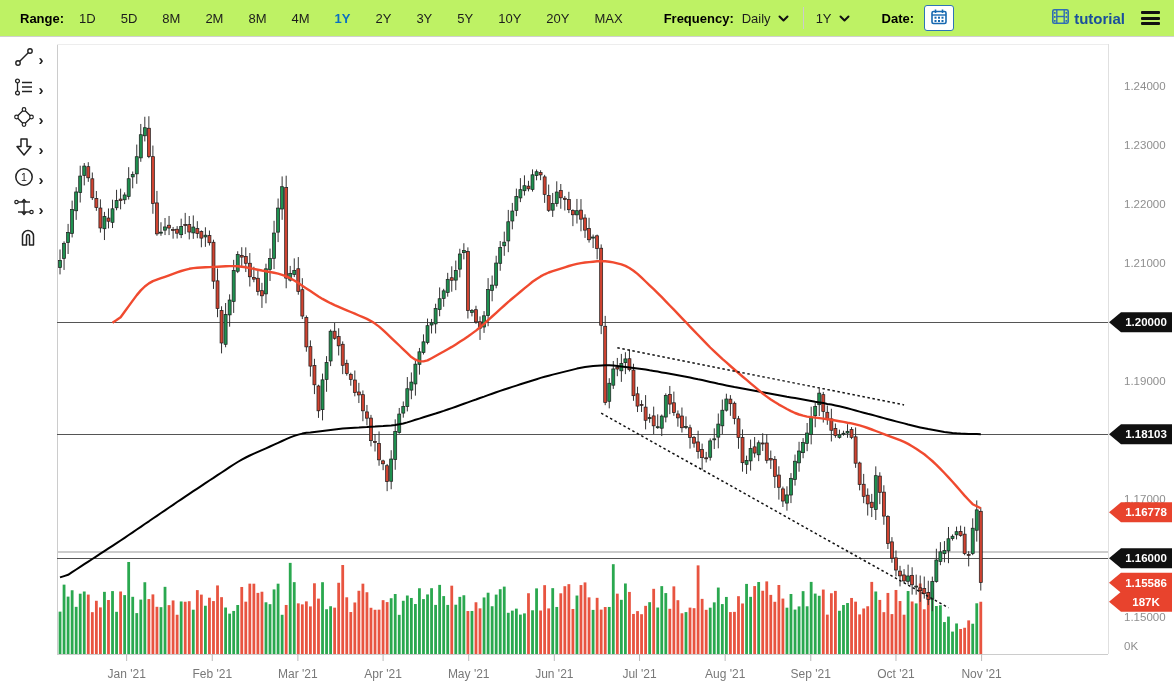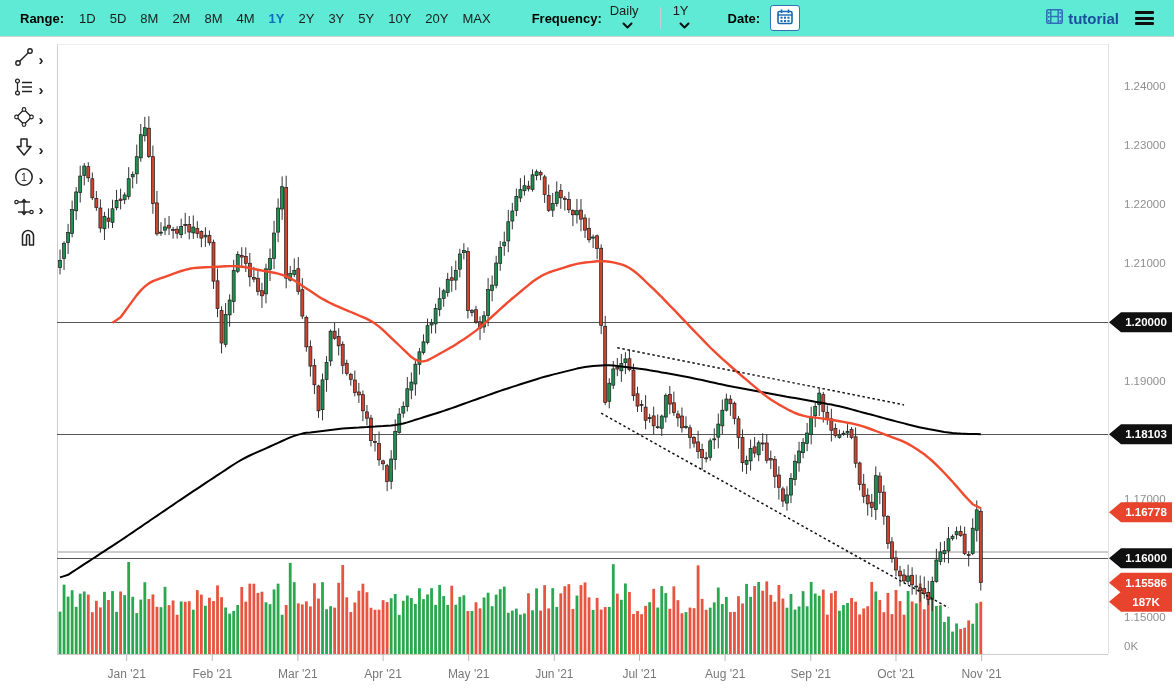--- a/index.html
+++ b/index.html
@@ -1,34 +1,34 @@
 <!DOCTYPE html>
 <html><head>
 <meta charset="utf-8">
 <style>
   html,body{margin:0;padding:0;background:#fff;}
   .app{position:relative;width:1174px;height:691px;background:#fff;overflow:hidden;
        font-family:"Liberation Sans",sans-serif;-webkit-font-smoothing:antialiased;}
   
-  .toolbar{position:absolute;left:0;top:0;width:1174px;height:37px;background:#5eead4;
+  .toolbar{position:absolute;left:0;top:0;width:1174px;height:37px;background:#bef264;
            border-bottom:1px solid #d0d0d0;display:flex;align-items:center;box-sizing:border-box;
            padding-left:20px;font-size:13px;color:#1c1c1c;}
   .tb-label{font-weight:bold;color:#000;margin-right:8px;}
-  .range-group{display:flex;align-items:flex-start;}
+  .range-group{display:flex;align-items:flex-start;gap:11px;}
   .range-btn{padding:2px 5px;margin:0 2px;cursor:pointer;color:#1c1c1c;background:none;border:none;
              font-family:"Liberation Sans",sans-serif;font-size:13px;}
   .range-btn.active{color:#0a6fc2;font-weight:bold;}
   .freq-label{margin-left:34px;}
-  .dd{display:flex;align-items:center;cursor:pointer;margin-right:10px;flex-direction:column;}
+  .dd{display:flex;align-items:center;cursor:pointer;margin-right:10px;}
   .dd .dd-text{margin-right:7px;}
   .vsep{width:1px;height:22px;background:#ccc;margin:0 12px 0 4px;}
   .date-label{margin-left:22px;}
   .cal-btn{width:30px;height:26px;border:1px solid #2e75b6;border-radius:3px;background:#fff;
            display:flex;align-items:center;justify-content:center;cursor:pointer;margin-left:2px;padding:0;}
-  .tb-right{margin-left:auto;display:flex;align-items:center;padding-right:20px;}
+  .tb-right{margin-left:auto;display:flex;align-items:center;padding-right:14px;}
   .brand{display:flex;align-items:center;color:#1a4f9c;font-weight:bold;font-size:15px;cursor:pointer;}
   .brand svg{margin-right:5px;}
   .burger{margin-left:16px;cursor:pointer;display:flex;flex-direction:column;justify-content:space-between;
           width:19px;height:14px;}
   .burger span{display:block;height:3px;background:#111;border-radius:1px;}
   
   .sidebar{position:absolute;left:0;top:44px;width:56px;display:flex;flex-direction:column;align-items:center;}
   .tool-row{display:flex;align-items:center;justify-content:center;height:30px;cursor:pointer;width:56px;}
   .tool-row .arrow{font-size:15px;font-weight:bold;color:#222;margin-left:4px;line-height:1;}
   

